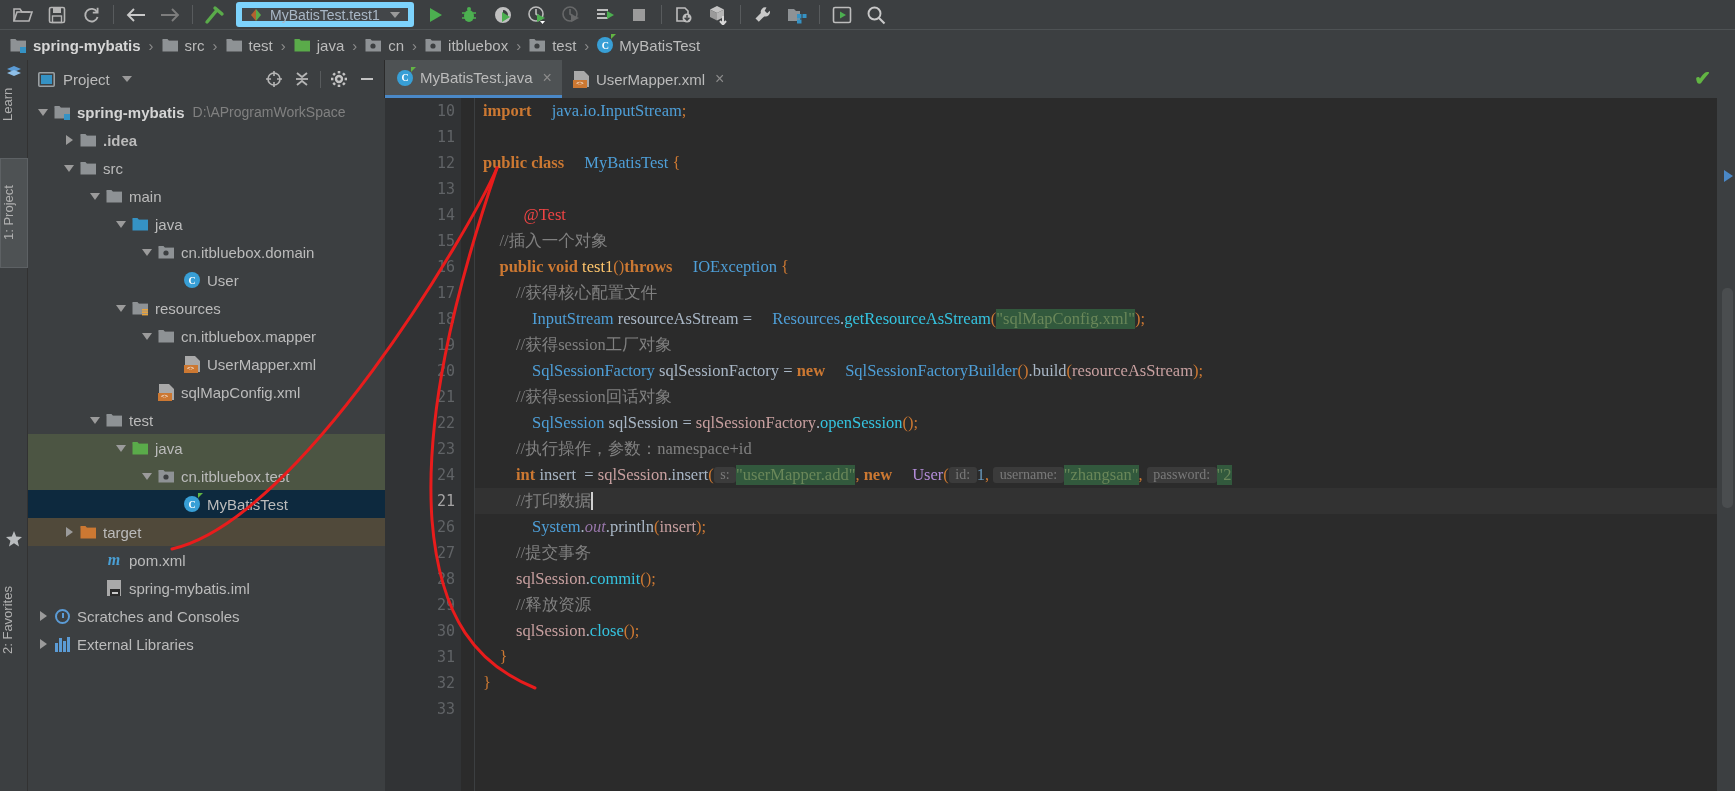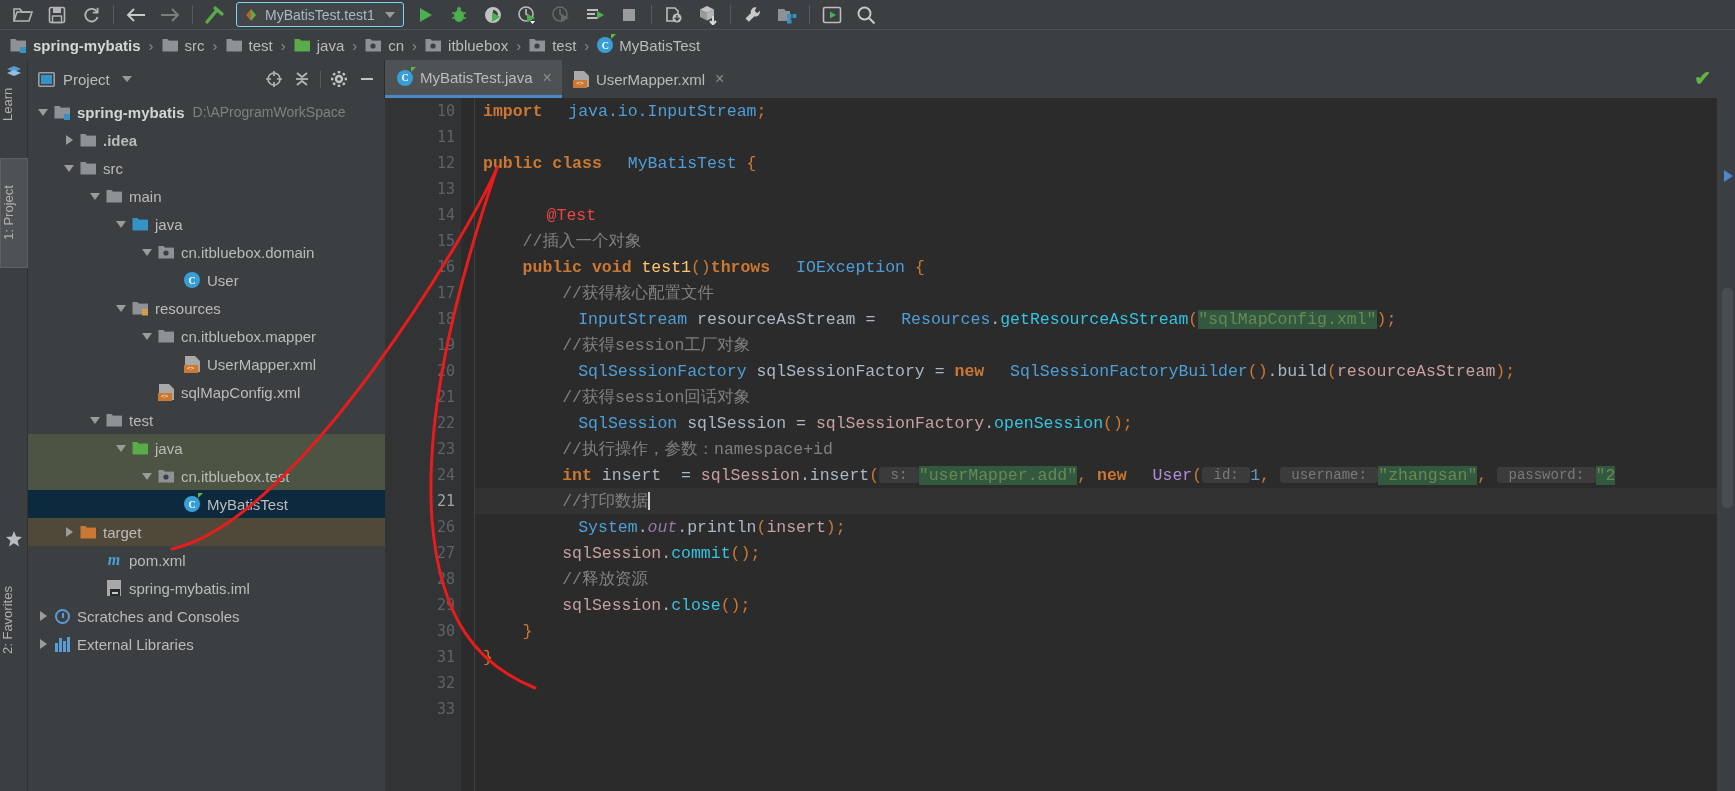--- a/index.html
+++ b/index.html
@@ -30,21 +30,21 @@
     width: 34px; height: 27px;
     display: flex; align-items: center; justify-content: center;
     flex: 0 0 auto;
   }
   .tb-sep {
     width: 1px; height: 19px; background: #585b5d;
     margin: 0 5px; flex: 0 0 auto;
   }
   .run-config {
     height: 25px;
-    border: 1px solid #7dd3fc;
+    border: 6px solid #7dd3fc;
     border-radius: 3px;
     display: flex; align-items: center;
     padding: 0 8px 0 6px;
     margin: 0 4px;
     flex: 0 0 auto;
     background: #434649;
   }
   .run-config .rc-label {
     color: #a9b7c6; font-size: 14px;
     margin: 0 10px 0 6px;
@@ -270,21 +270,21 @@
   .foldcol {
     position: absolute; left: 0; top: 0;
     width: 14px; height: 693px;
     border-right: 1px solid #3c3f41;
     background: #2b2b2b;
   }
   .cline {
     height: 26px;
     display: flex; align-items: center;
     white-space: pre;
-    font-family: Liberation Mono, monospace;
+    font-family: Liberation Serif, serif;
     font-size: 16.5px;
     color: #a9b7c6;
     padding-left: 22px;
   }
   .cline.cur { background: #323232; }
   .kw   { color: #cc7832; font-weight: bold; }
   .cls  { color: #4e9fd8; margin-left: 16px; }
   .str-hl { color: #6a8759; background: #32593d; }
   .num  { color: #6897bb; }
   .cmt  { color: #808080; }
@@ -972,20 +972,21 @@
           <div class="cline"><span class="cmt">        //获得核心配置文件</span></div>
           <div class="cline"><span class="cls">        InputStream</span><span class="var"> resourceAsStream </span><span class="op">= </span><span class="cls">Resources</span><span class="op">.</span><span class="meth" style="color: rgb(53, 196, 224);">getResourceAsStream</span><span class="sem">(</span><span class="str-hl">"sqlMapConfig.xml"</span><span class="sem">)</span><span class="sem">;</span></div>
           <div class="cline"><span class="cmt">        //获得session工厂对象</span></div>
           <div class="cline"><span class="cls">        SqlSessionFactory</span><span class="var"> sqlSessionFactory </span><span class="op">= </span><span class="kw">new </span><span class="cls">SqlSessionFactoryBuilder</span><span class="sem">()</span><span class="op">.</span><span class="meth">build</span><span class="sem">(</span><span class="var" style="color: rgb(200, 160, 160);">resourceAsStream</span><span class="sem">)</span><span class="sem">;</span></div>
           <div class="cline"><span class="cmt">        //获得session回话对象</span></div>
           <div class="cline"><span class="cls">        SqlSession</span><span class="var"> sqlSession </span><span class="op">= </span><span class="var" style="color: rgb(200, 160, 160);">sqlSessionFactory</span><span class="op">.</span><span class="meth" style="color: rgb(53, 196, 224);">openSession</span><span class="sem">()</span><span class="sem">;</span></div>
           <div class="cline"><span class="cmt">        //执行操作，参数：namespace+id</span></div>
           <div class="cline"><span class="kw">        int </span><span class="var">insert  </span><span class="op">= </span><span class="var" style="color: rgb(200, 160, 160);">sqlSession</span><span class="op">.</span><span class="meth">insert</span><span class="sem">(</span><span class="hint"> s: </span><span class="str-hl">"userMapper.add"</span><span class="sem">, </span><span class="kw">new </span><span class="cls" style="color: rgb(179, 140, 217);">User</span><span class="sem">(</span><span class="hint"> id: </span><span class="num">1</span><span class="sem">, </span><span class="hint"> username: </span><span class="str-hl">"zhangsan"</span><span class="sem">, </span><span class="hint"> password: </span><span class="str-hl">"2</span></div>
           <div class="cline cur"><span class="cmt">        //打印数据</span><span class="caretbar"></span></div>
           <div class="cline"><span class="cls">        System</span><span class="op">.</span><span class="fld">out</span><span class="op">.</span><span class="meth">println</span><span class="sem">(</span><span class="var" style="color: rgb(200, 160, 160);">insert</span><span class="sem">)</span><span class="sem">;</span></div>
+          <div class="cline"><span class="cmt">        //提交事务</span></div>
           <div class="cline"><span class="var" style="color: rgb(200, 160, 160);">        sqlSession</span><span class="op">.</span><span class="meth" style="color: rgb(53, 196, 224);">commit</span><span class="sem">()</span><span class="sem">;</span></div>
           <div class="cline"><span class="cmt">        //释放资源</span></div>
           <div class="cline"><span class="var" style="color: rgb(200, 160, 160);">        sqlSession</span><span class="op">.</span><span class="meth" style="color: rgb(53, 196, 224);">close</span><span class="sem">()</span><span class="sem">;</span></div>
           <div class="cline"><span class="sem">    }</span></div>
           <div class="cline"><span class="sem">}</span></div>
           <div class="cline"></div>
         </div>
     </div>
     <div class="check-ok">✔</div>
     <div class="rightstrip">

